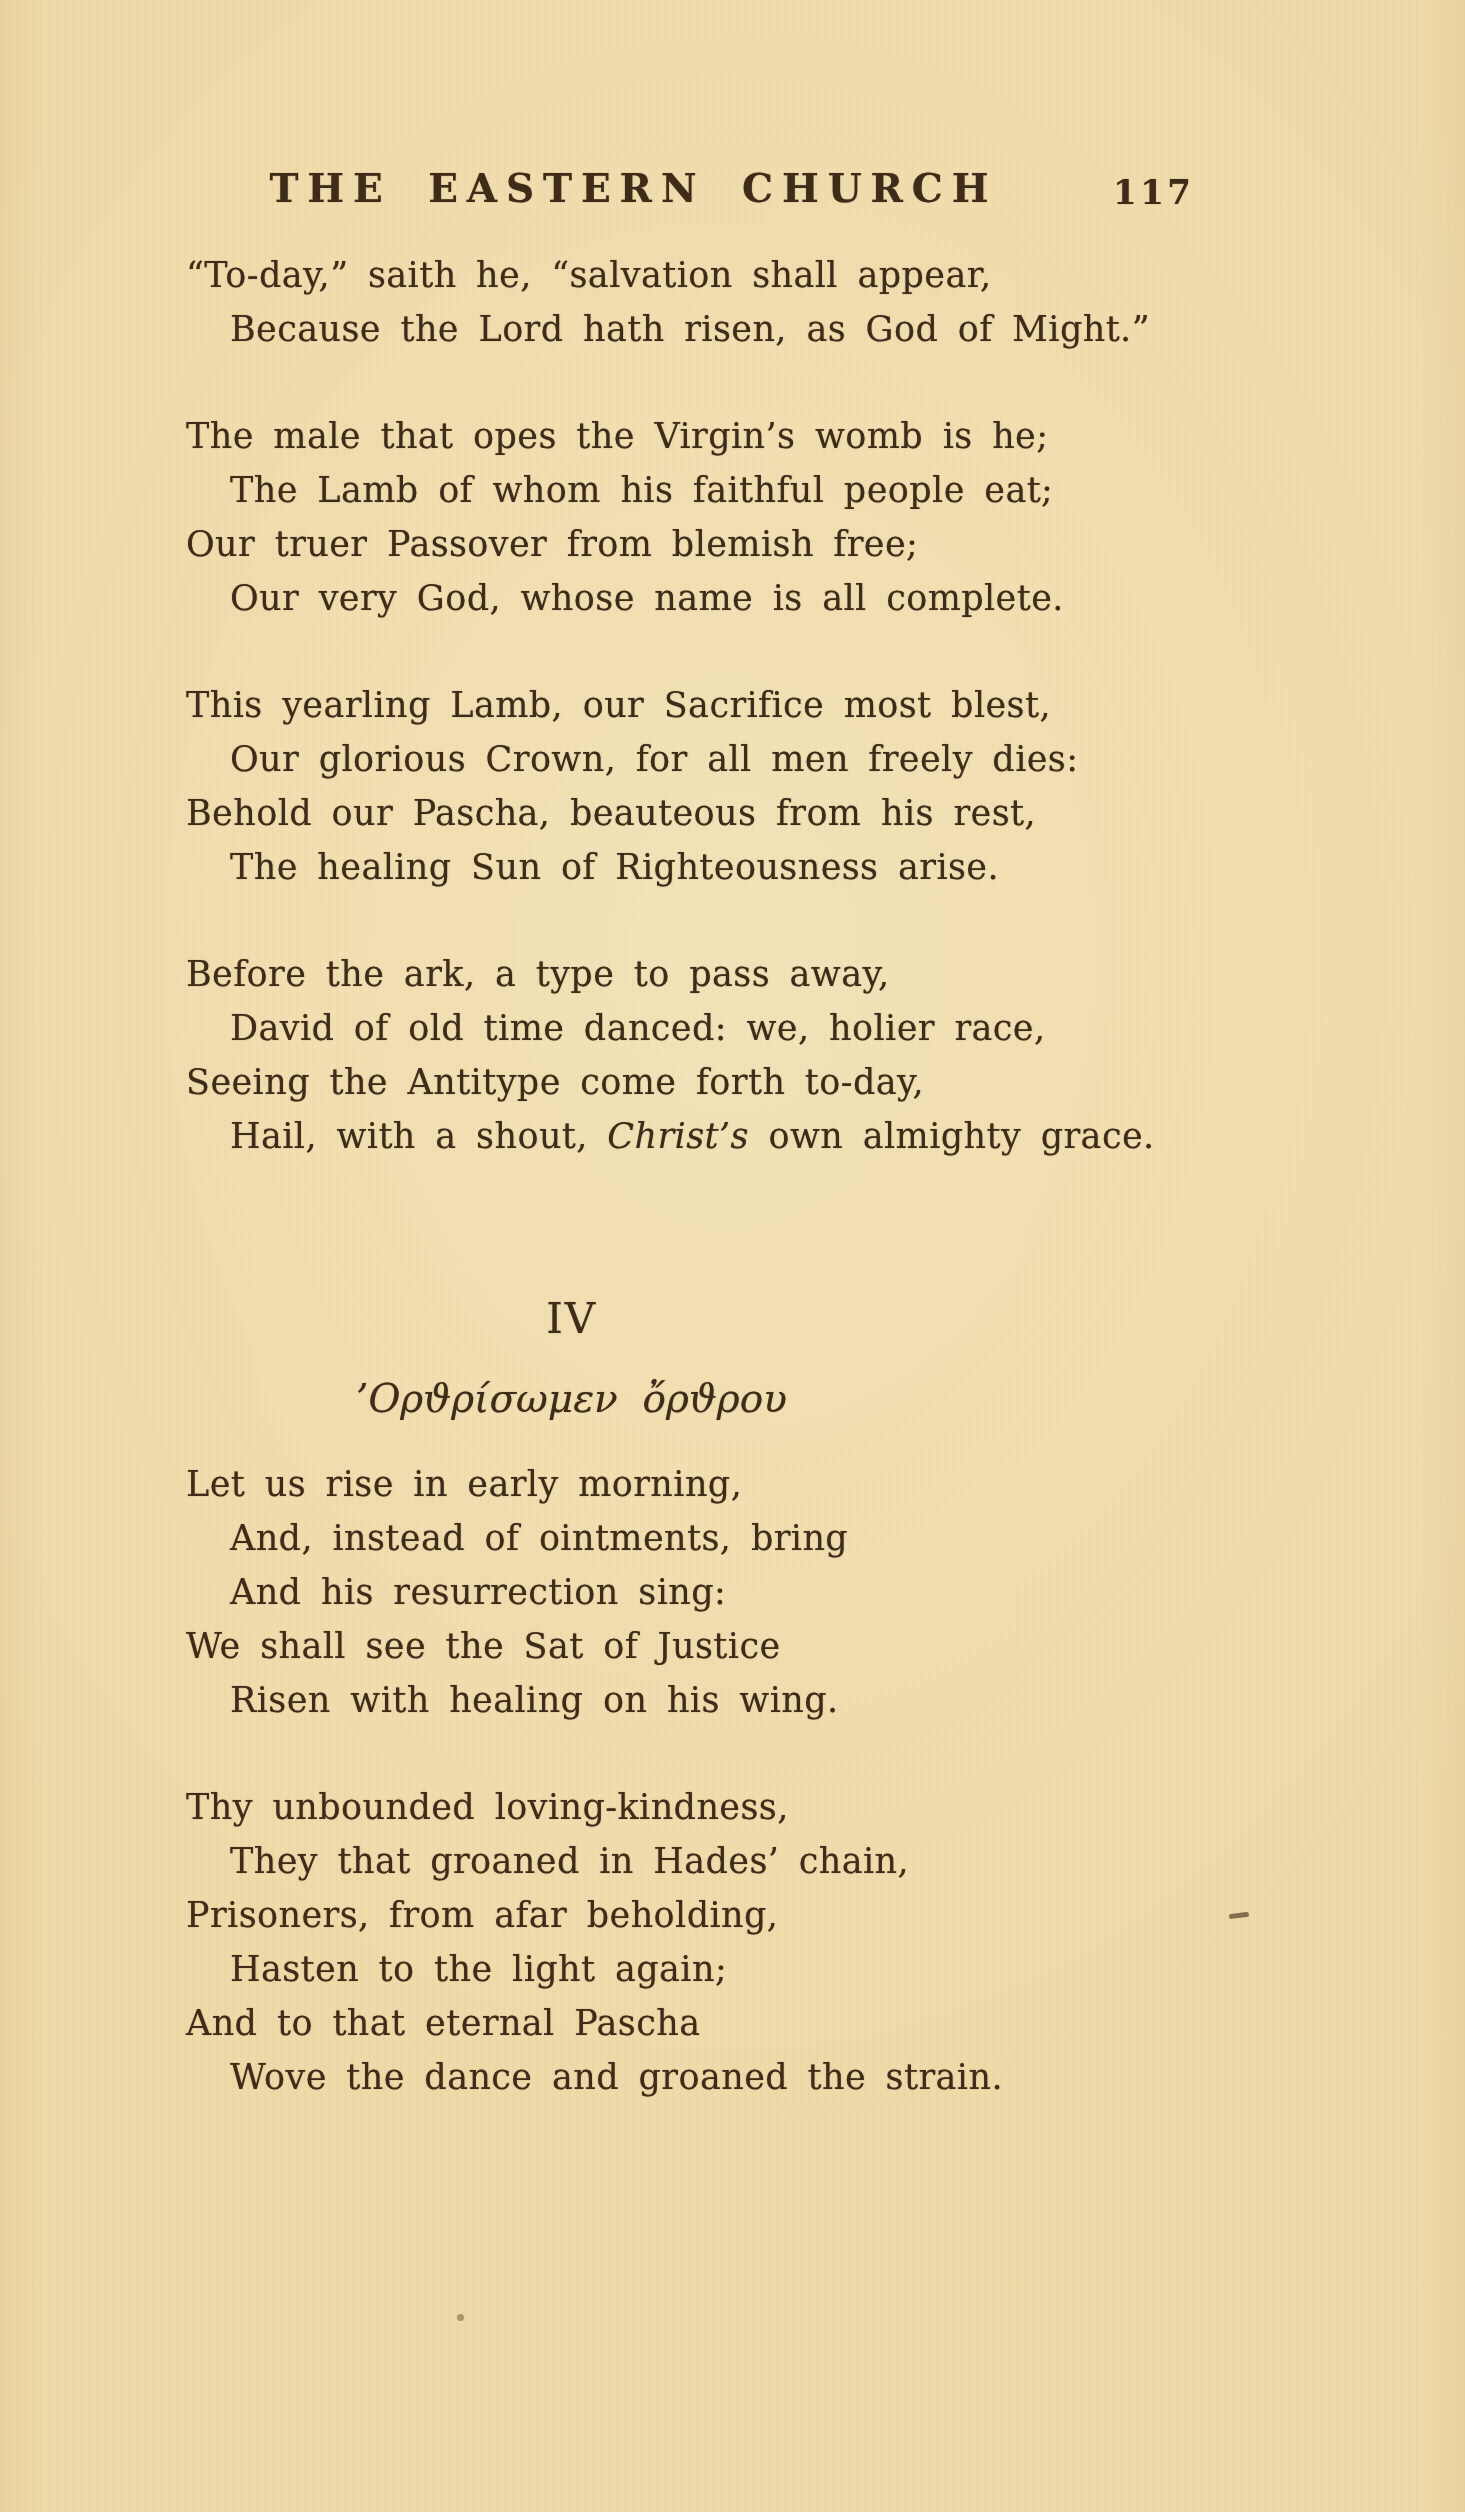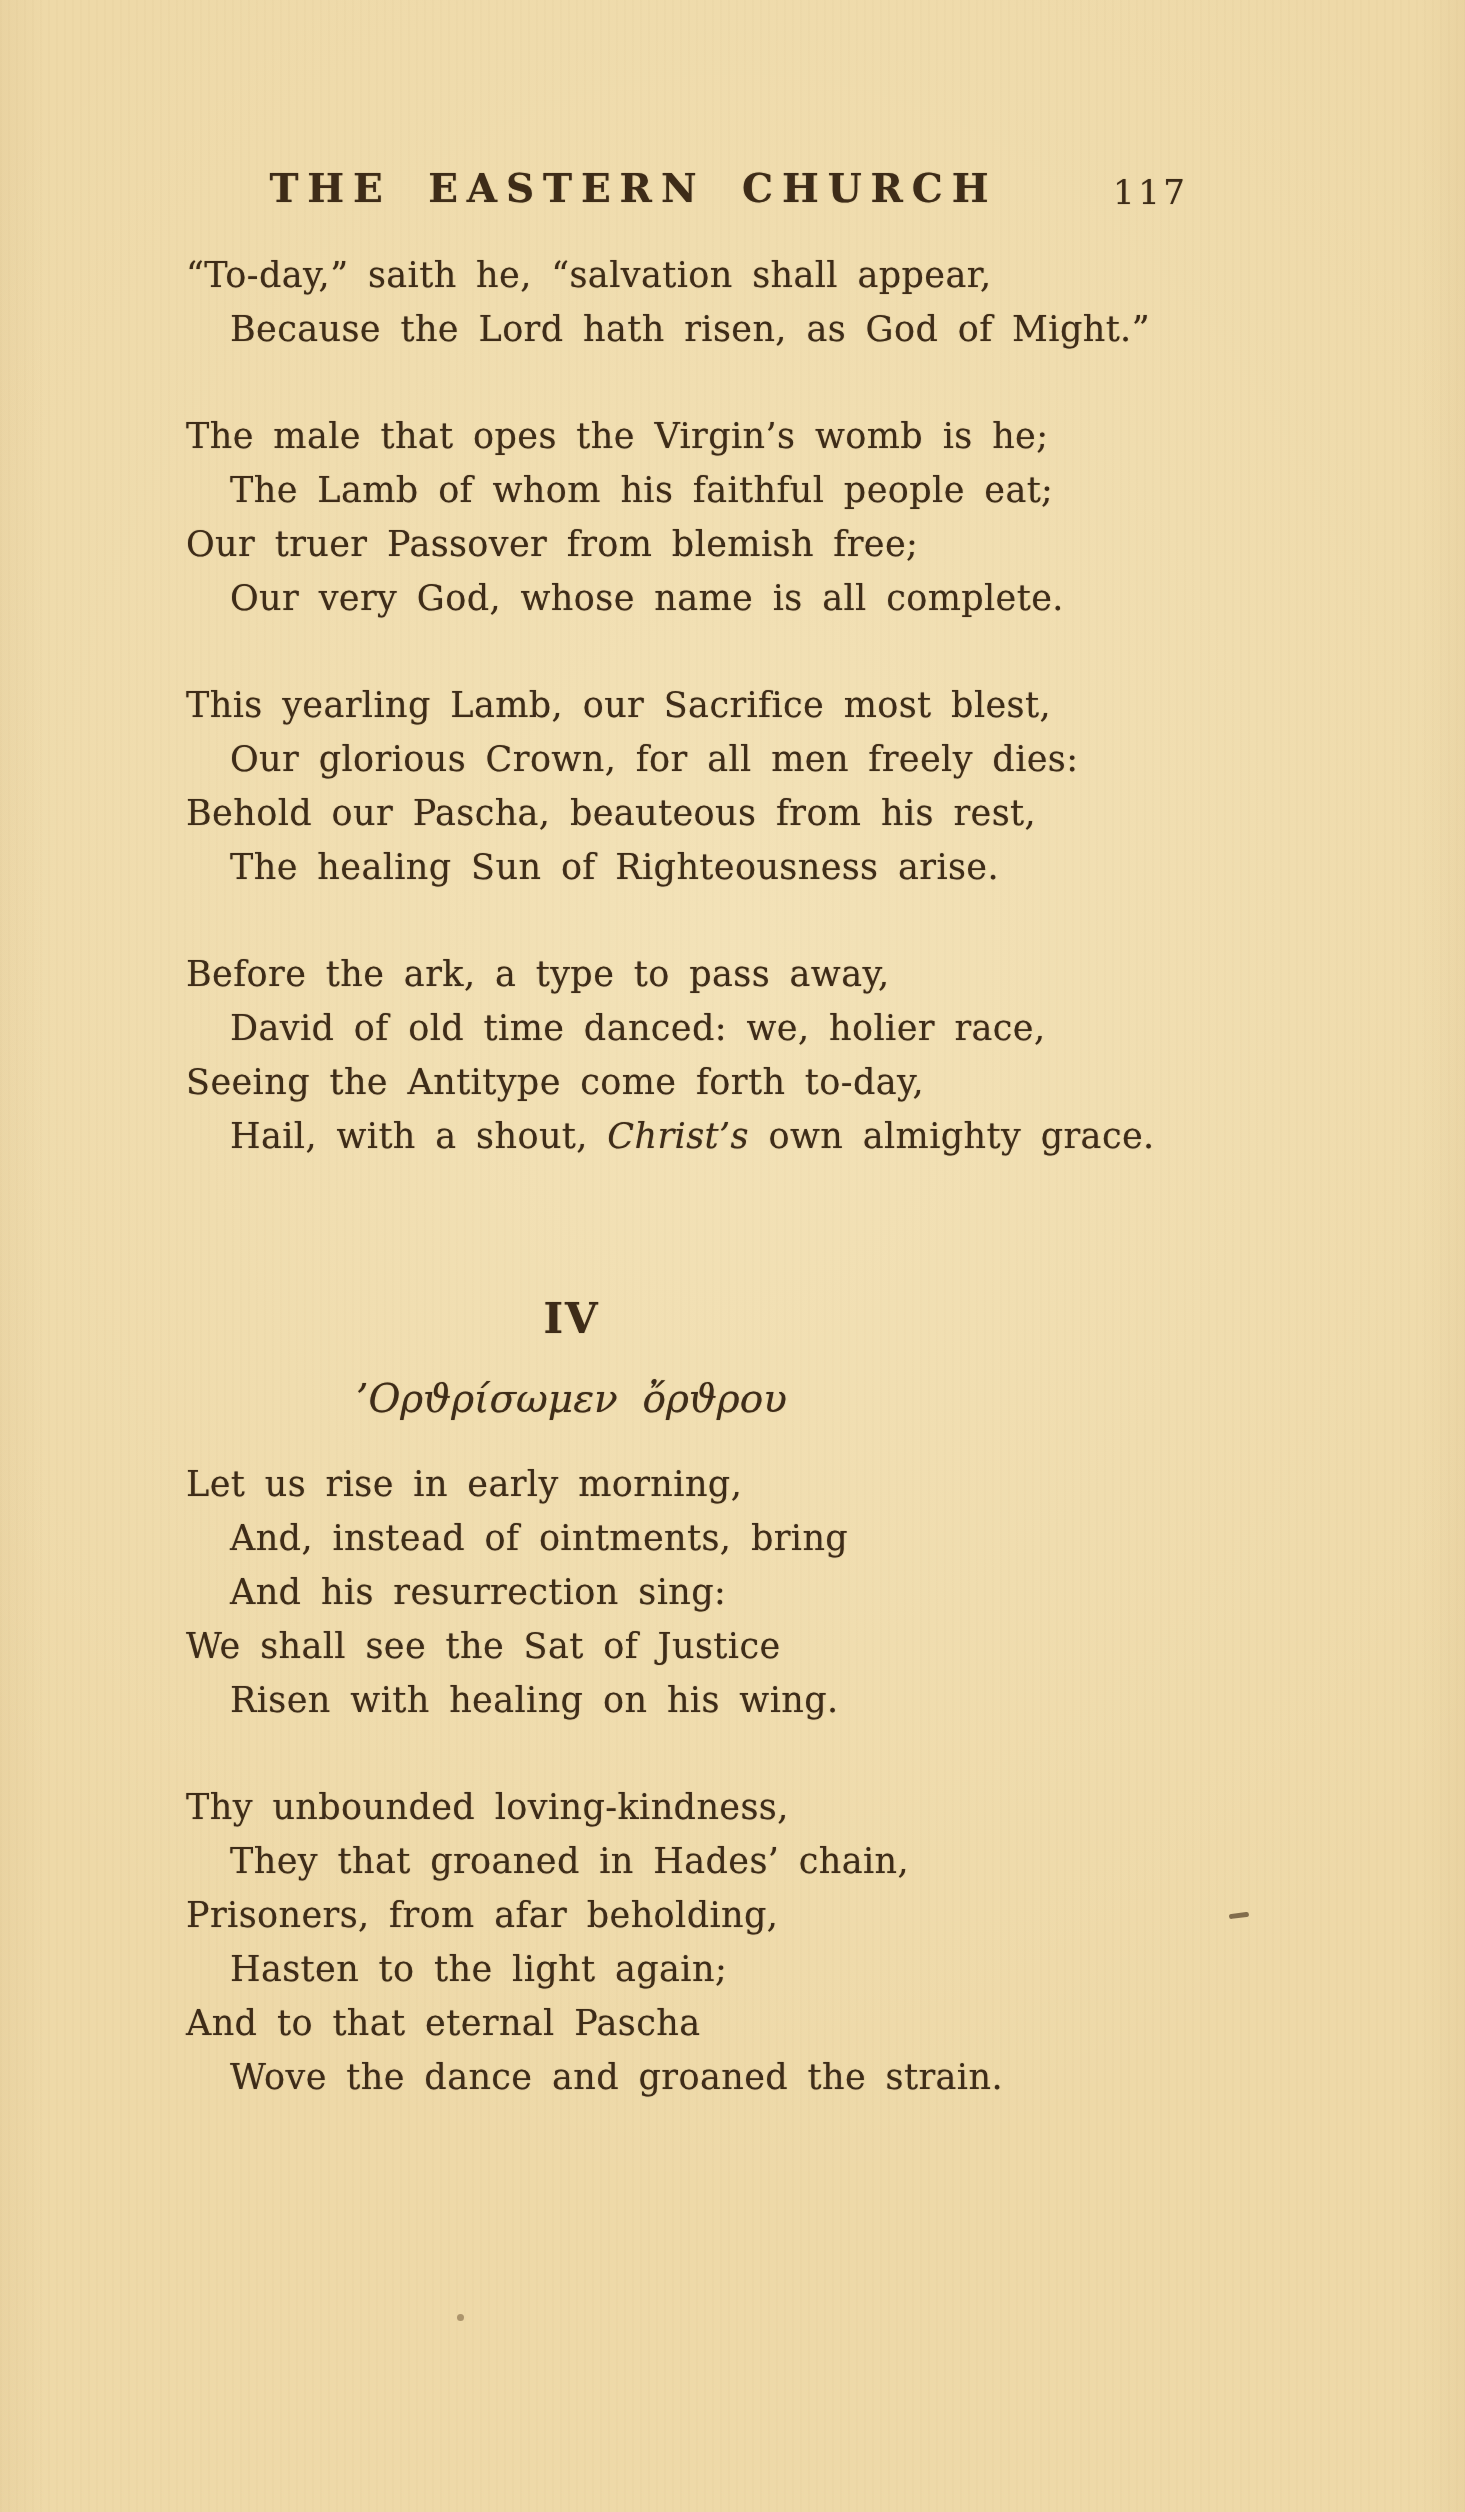--- a/index.html
+++ b/index.html
@@ -36,21 +36,21 @@
     font-weight: 700;
     letter-spacing: 8.9px;
     word-spacing: 14px;
     white-space: nowrap;
   }
   .page-number {
     position: absolute;
     top: 172px;
     left: 1113px;
     font-size: 34px;
-    font-weight: 400;
+    font-weight: 700;
     letter-spacing: 3.5px;
   }
   .poem {
     position: absolute;
     left: 186px;
     width: 1188px;
   }
   .poem-one { top: 248px; }
   .poem-two { top: 1457px; }
   .stanza { margin-bottom: 53px; }
@@ -68,21 +68,21 @@
     position: absolute;
     top: 1292px;
     left: 186px;
     width: 771px;
     text-align: center;
   }
   .section-numeral {
     height: 54px;
     line-height: 54px;
     font-size: 42px;
-    font-weight: 700;
+    font-weight: 400;
     letter-spacing: 1.8px;
   }
   .greek-title {
     margin-top: 26px;
     height: 54px;
     line-height: 54px;
     font-size: 39px;
     font-style: italic;
     word-spacing: 12.4px;
   }

